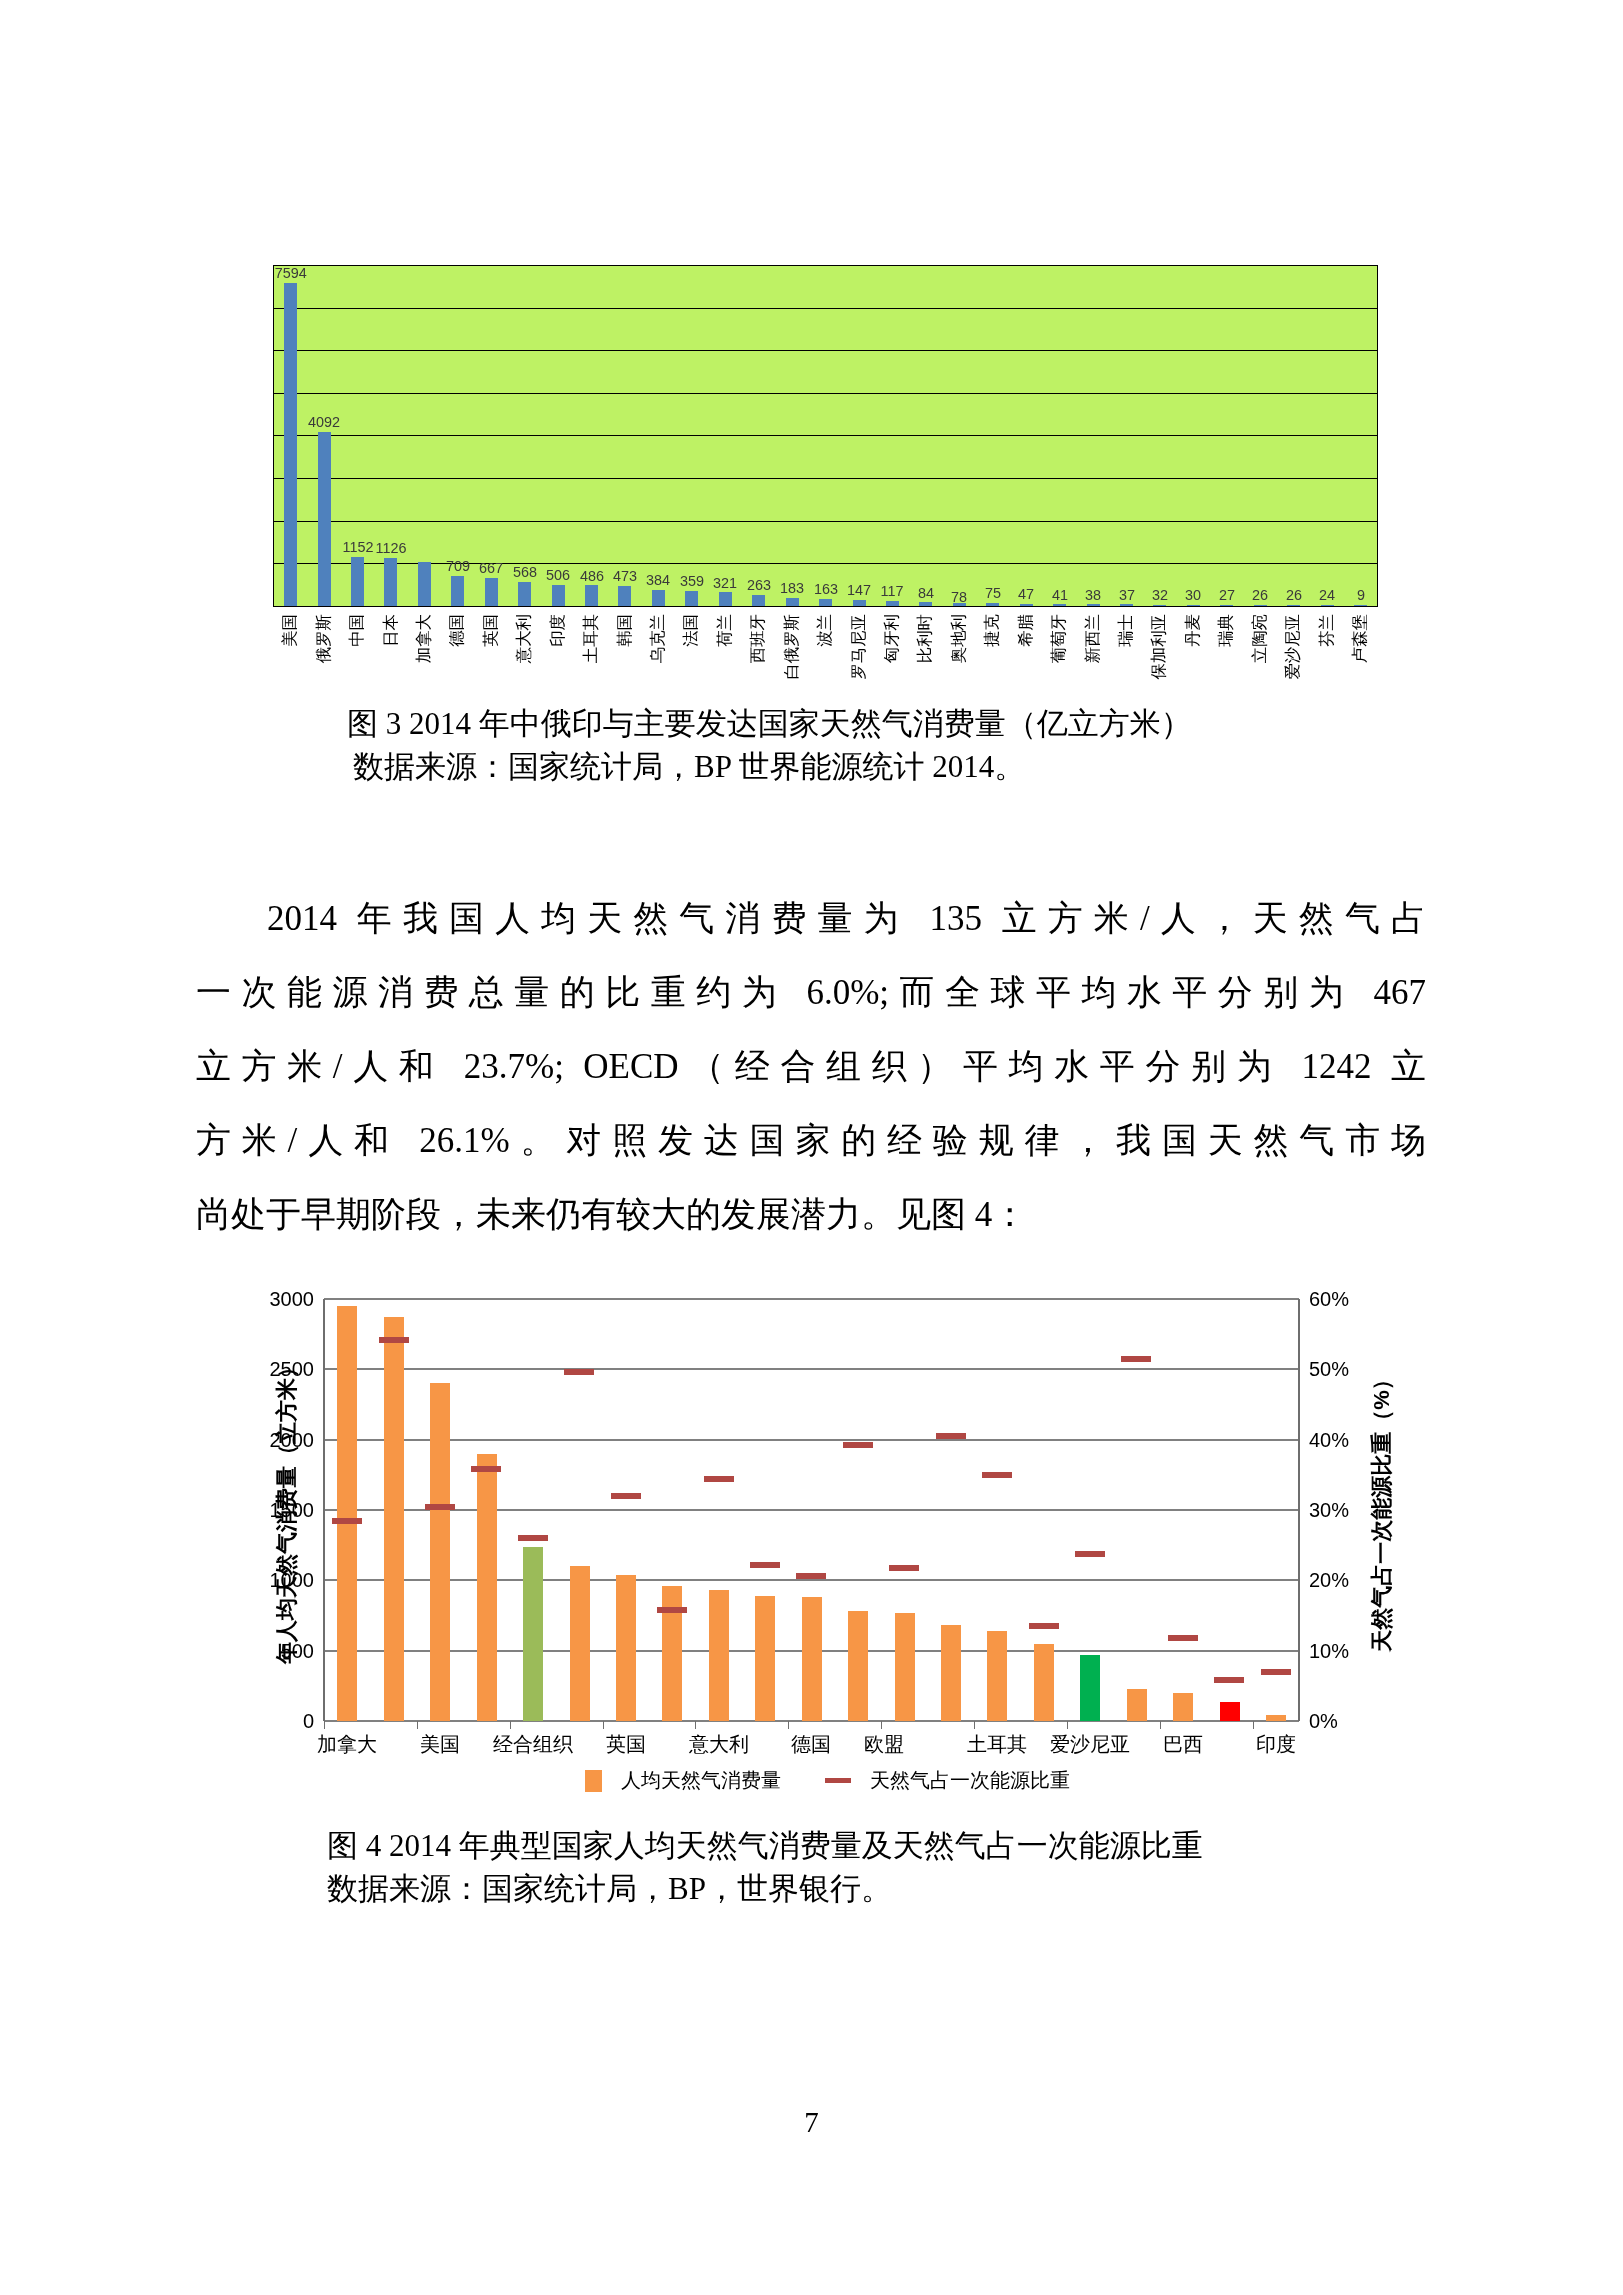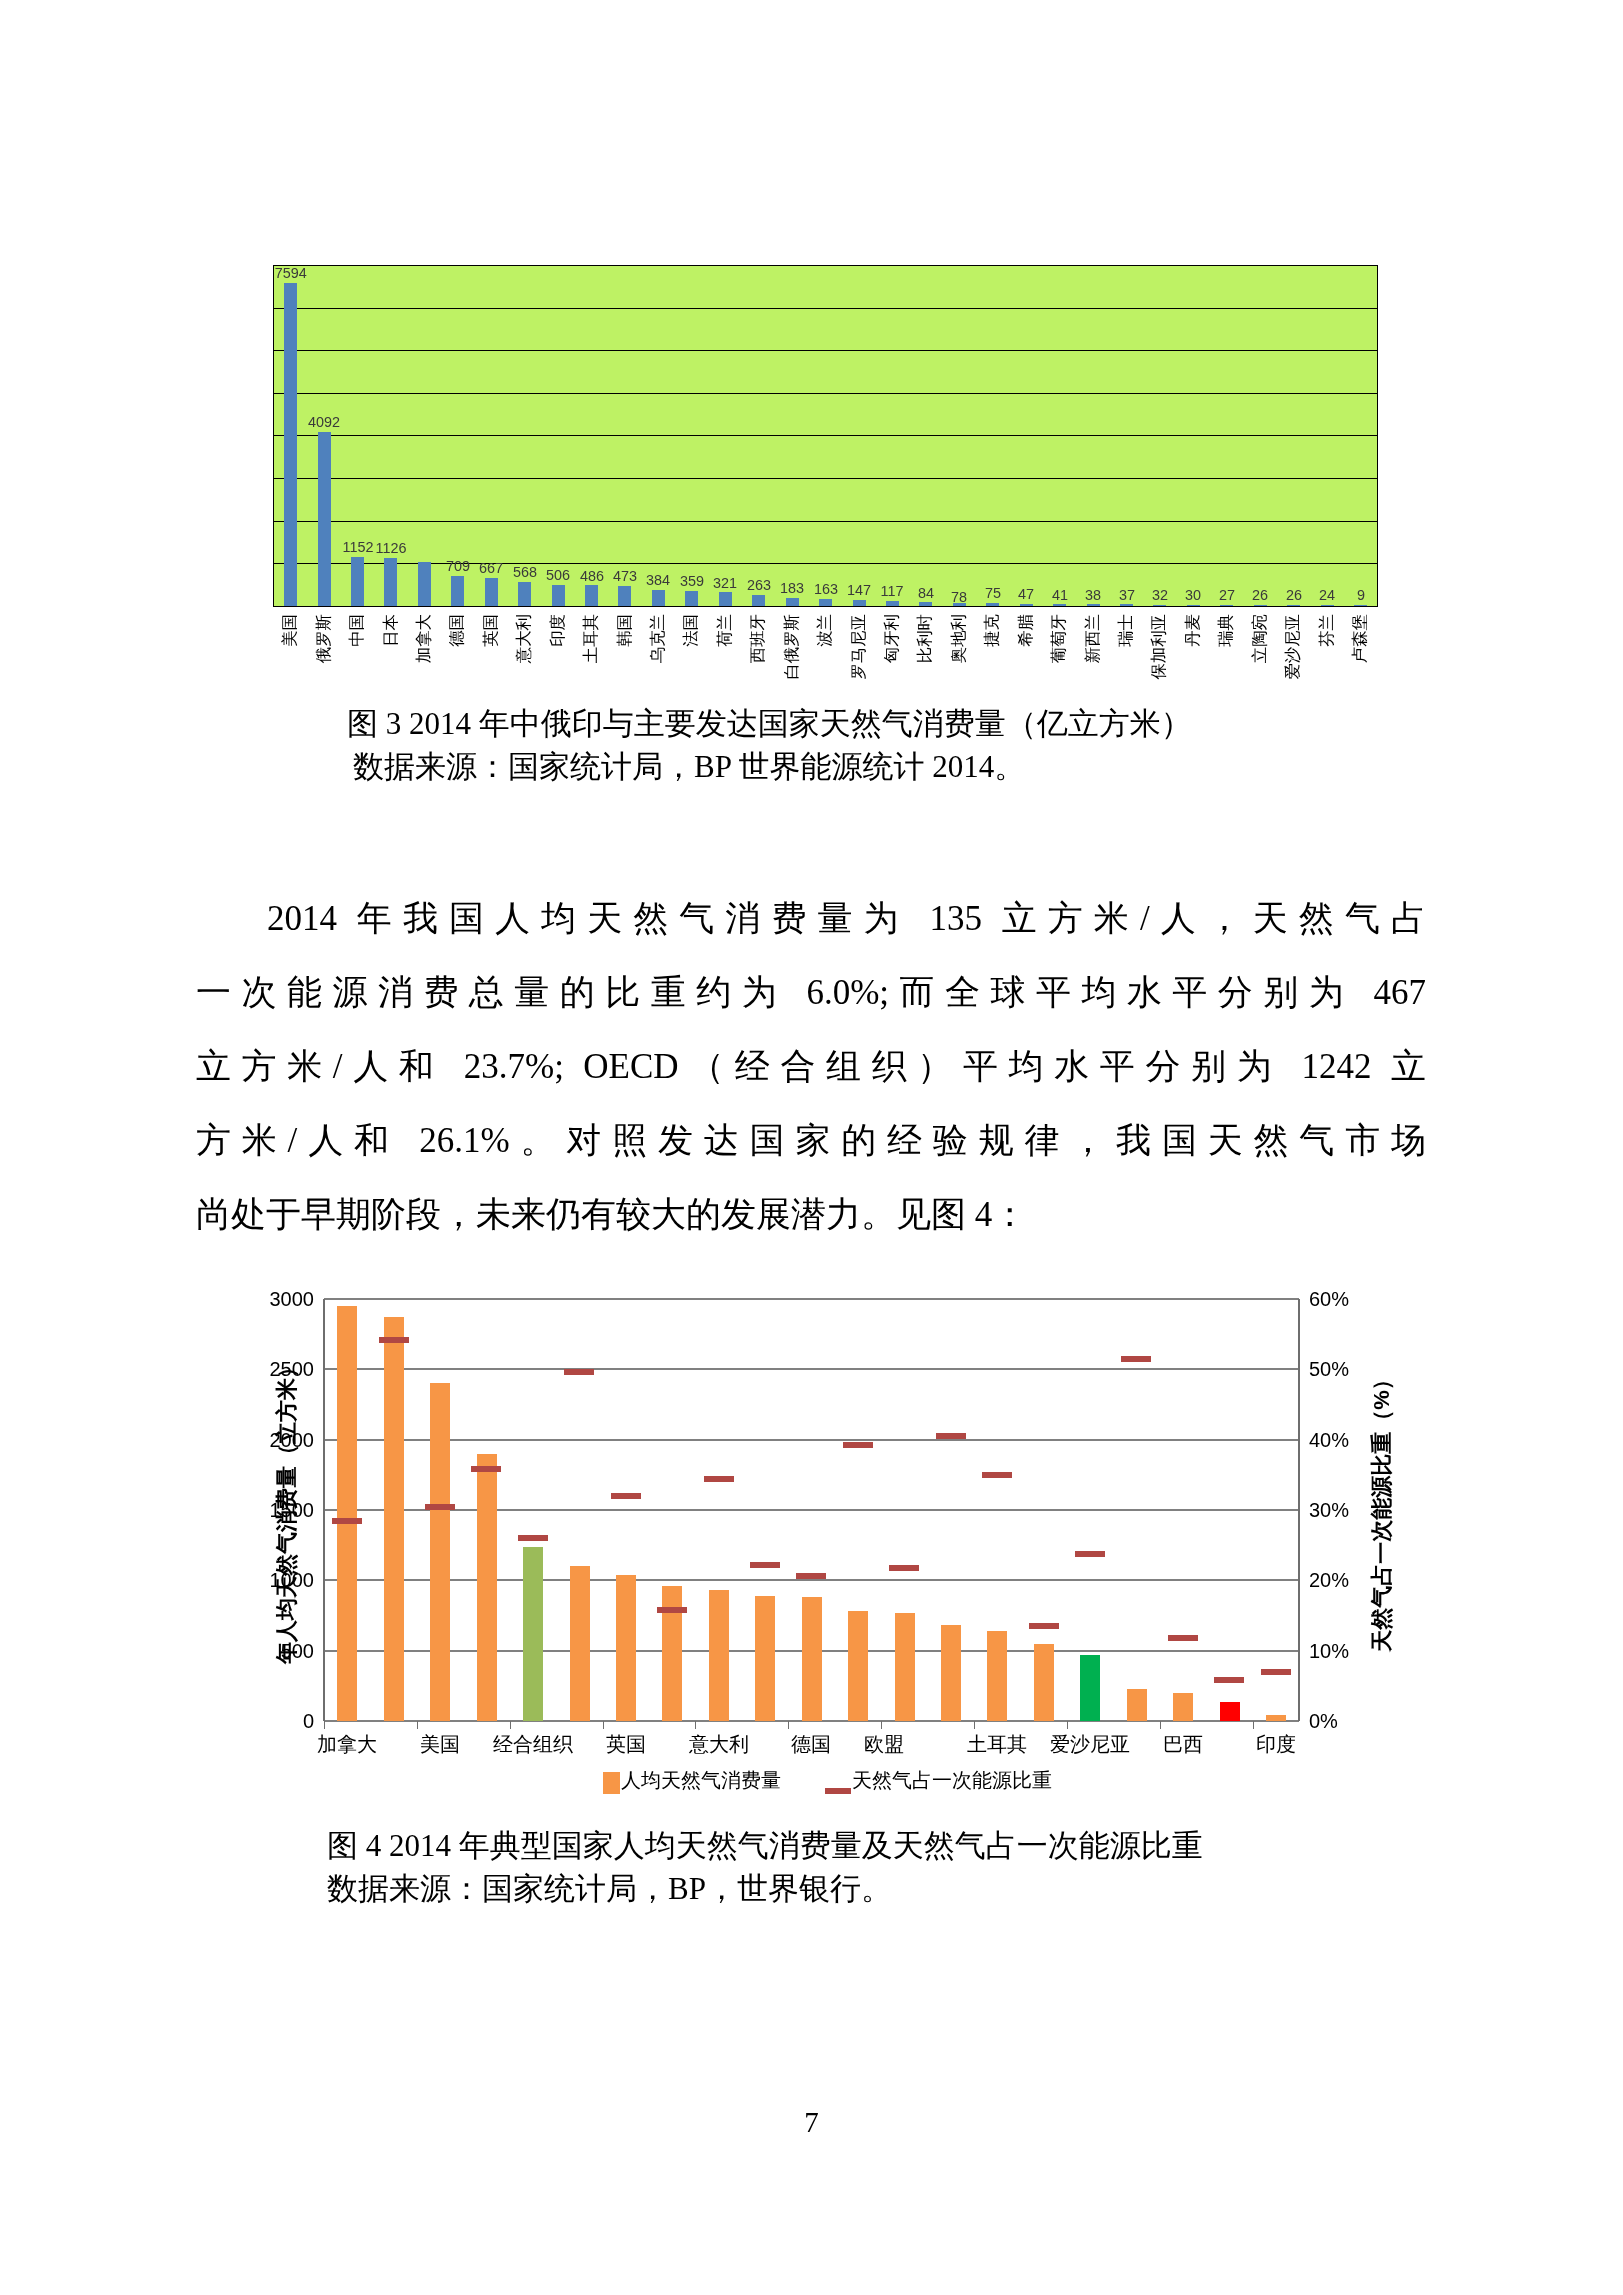--- a/index.html
+++ b/index.html
@@ -36,21 +36,21 @@
   .f4-xlab{position:absolute;top:432px;transform:translateX(-50%);white-space:nowrap;
            font-family:"Liberation Sans","DejaVu Sans",sans-serif;font-size:20px;}
   .f4-title-v{position:absolute;white-space:nowrap;font-weight:bold;font-size:22px;
            font-family:"Liberation Sans","DejaVu Sans",sans-serif;
            transform:translate(-50%,-50%) rotate(-90deg);}
   .f4-legend{position:absolute;left:324px;top:1765px;width:975px;height:31px;
            display:flex;align-items:center;justify-content:center;gap:11.8px;
            font-family:"Liberation Sans","DejaVu Sans",sans-serif;font-size:20px;}
   .f4-legend .sw-square{display:inline-block;width:17px;height:22px;background:#F79646;}
   .f4-legend .sw-dash{display:inline-block;width:26px;height:5.9px;background:#B04743;}
-  .legend-item{display:flex;align-items:flex-end;gap:1px;padding-left:32px;}
+  .legend-item{display:flex;align-items:center;gap:19px;padding-left:32px;}
   .page-num{position:absolute;left:0;top:2106px;width:100%;text-align:center;font-size:29px;}
 </style>
 </head>
 <body>
 
 <div class="page">
 
   <div class="f3-plot" id="f3plot">
       <div class="f3-grid" style="top: 297px;"></div>
       <div class="f3-grid" style="top: 255px;"></div>

